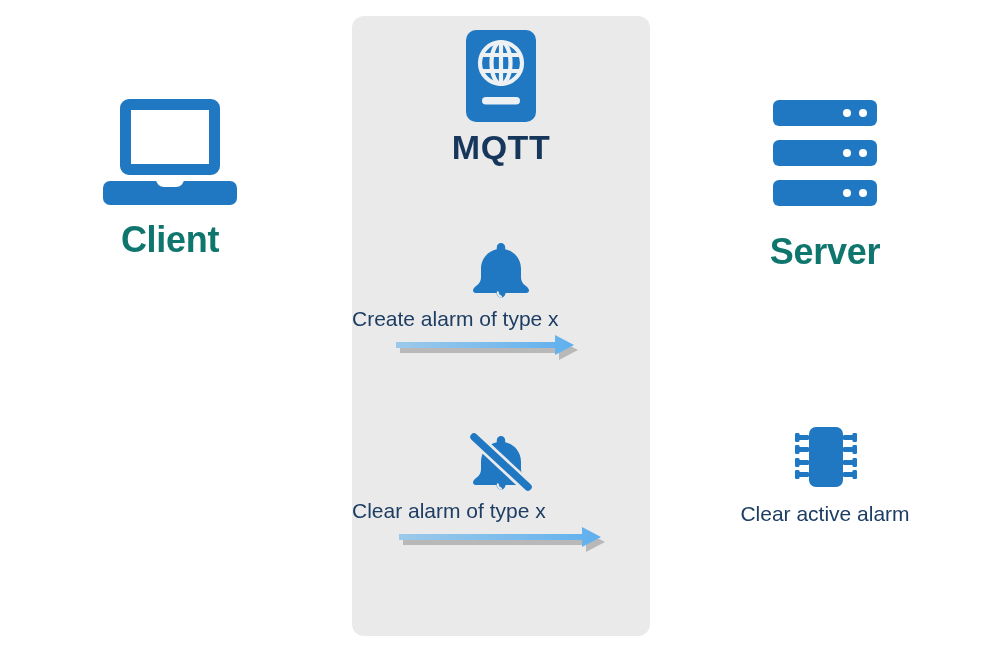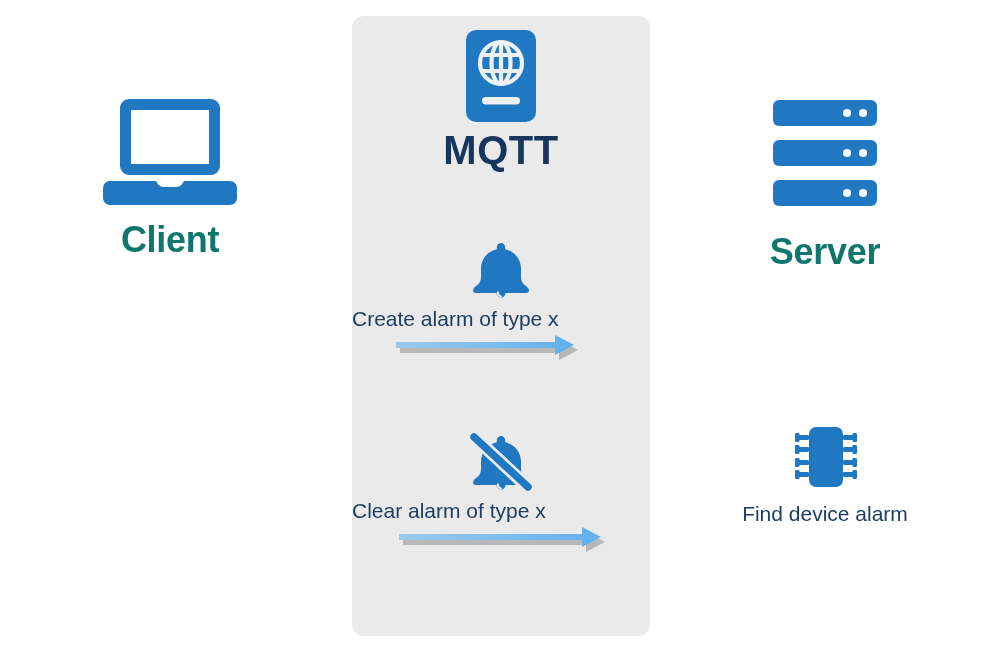--- a/index.html
+++ b/index.html
@@ -43,21 +43,21 @@
   }
   #client-title { left: 40px;  top: 222px; width: 260px; }
   #server-title { left: 695px; top: 222px; width: 260px; margin-top: 12px; }
 
   #mqtt-title {
     position: absolute;
     left: 352px;
     top: 130px;
     width: 298px;
     text-align: center;
-    font-size: 40px;
+    font-size: 34px;
     font-weight: bold;
     color: #17365c;
     letter-spacing: 0.5px;
     line-height: 1;
   }
 
   
   .flow-label {
     position: absolute;
     text-align: left;
@@ -271,14 +271,14 @@
       <rect x="59.5" y="9" width="4.5" height="9" rx="1.2"></rect>
       <rect x="59.5" y="21" width="4.5" height="9" rx="1.2"></rect>
       <rect x="59.5" y="34" width="4.5" height="9" rx="1.2"></rect>
       <rect x="59.5" y="46" width="4.5" height="9" rx="1.2"></rect>
 
       <rect x="16" y="3" width="34" height="60" rx="7" ry="7"></rect>
     </g>
   </svg>
 </div>
 <div id="device-caption">
-  <span>Find device alarm</span>
+  <span>Clear active alarm</span>
 </div>
 
 </body></html>

